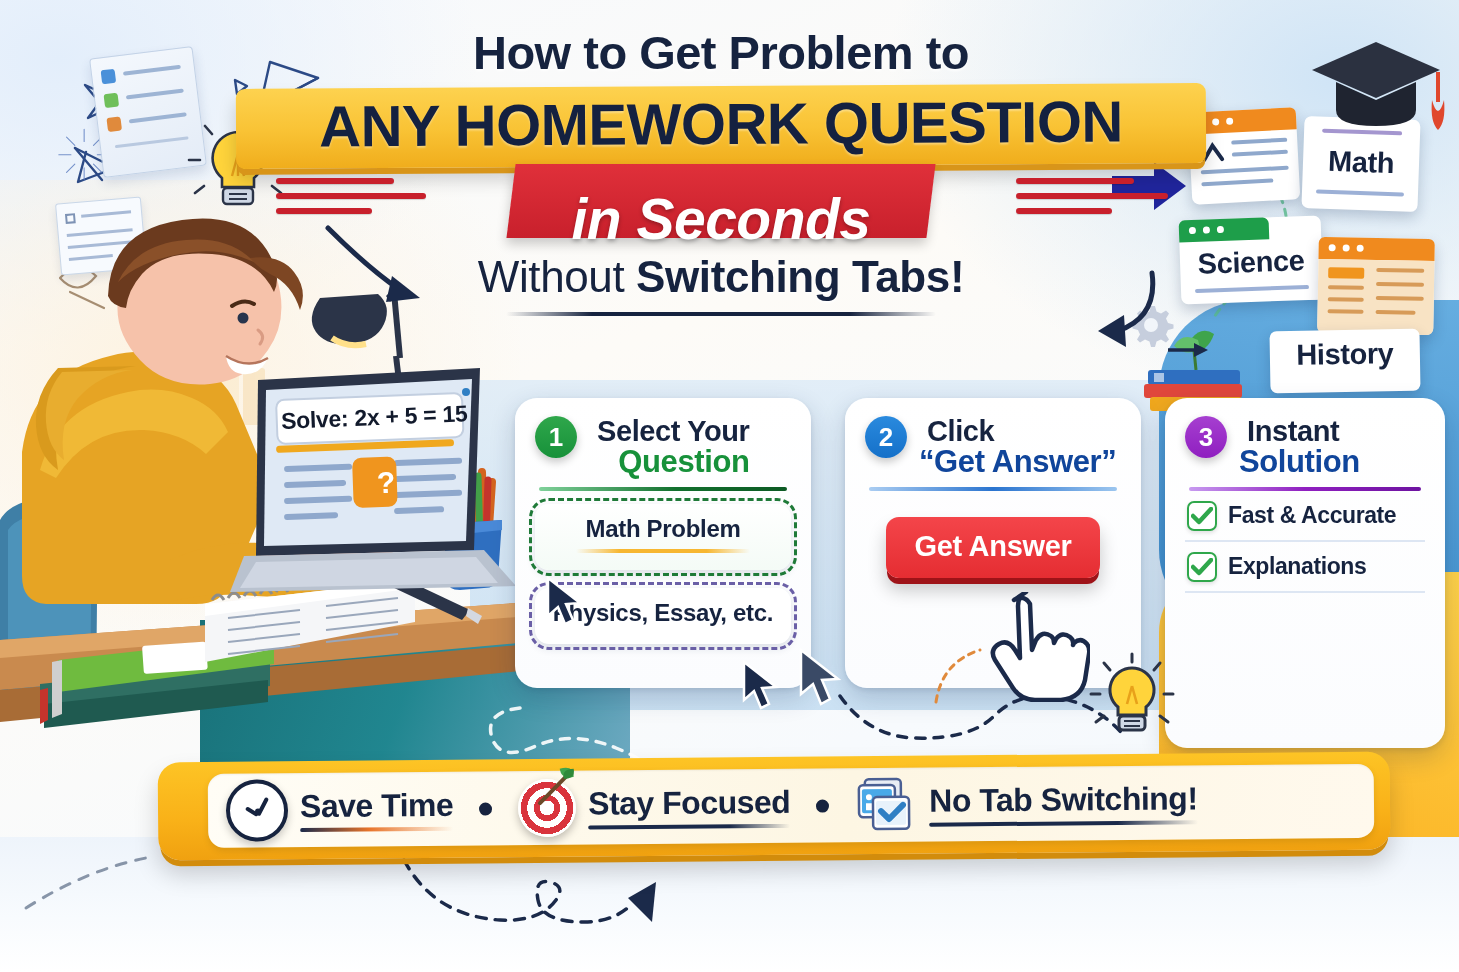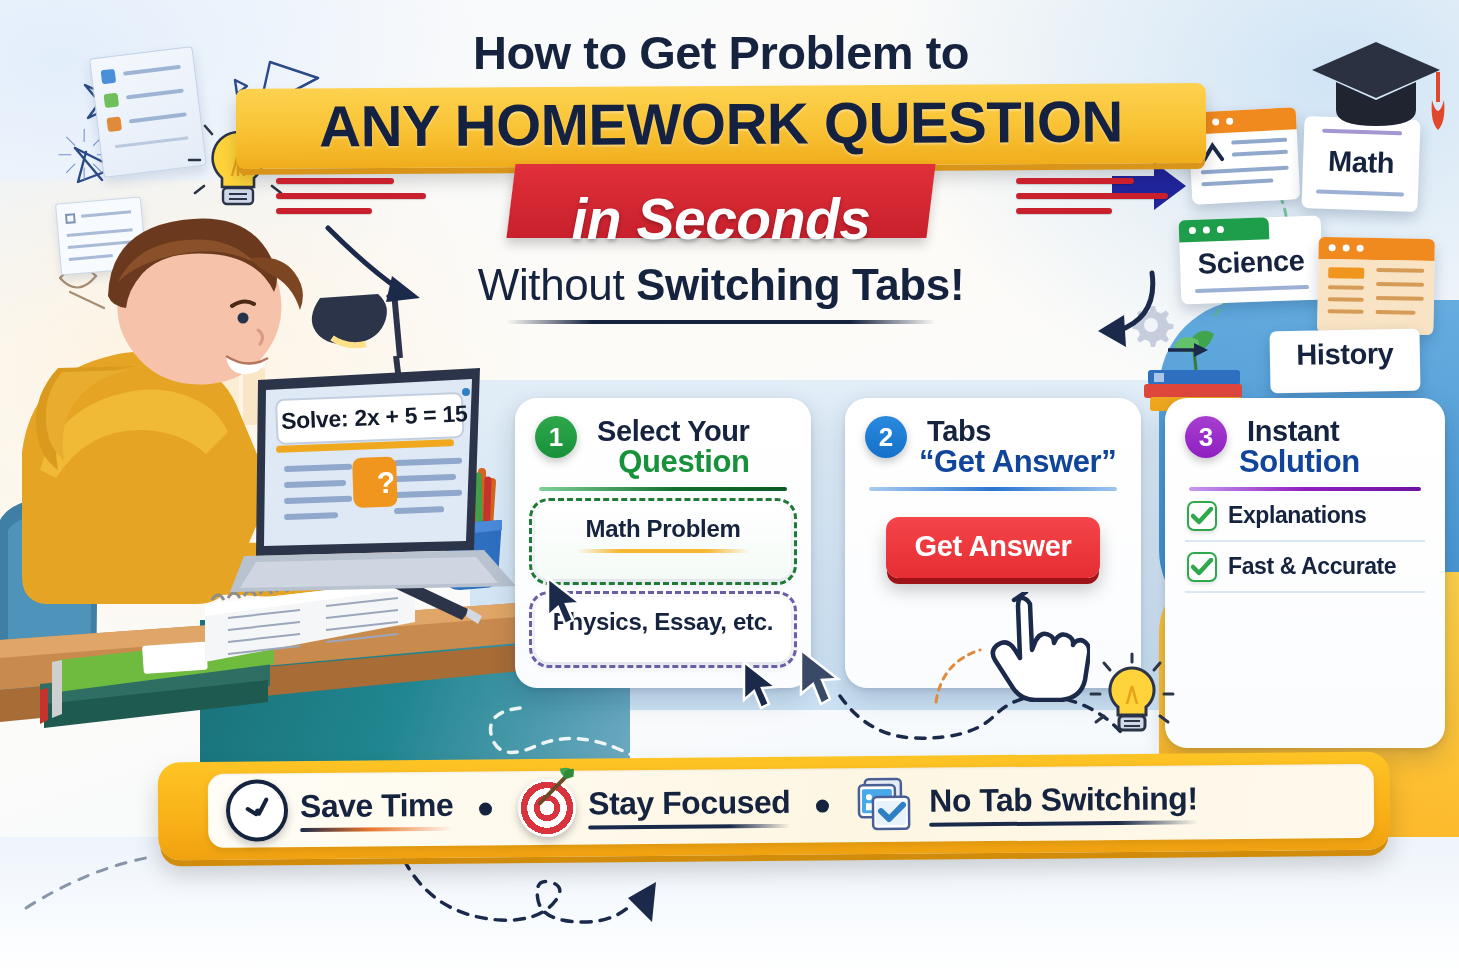--- a/index.html
+++ b/index.html
@@ -94,21 +94,21 @@
     font-size: 57px; font-weight: bold; font-style: italic; color: #ffffff;
     letter-spacing: -0.5px; white-space: nowrap;
     text-shadow: 0 2px 4px rgba(0,0,0,.3);
   }
   .speed-left, .speed-right { position: absolute; top: 18px; }
   .speed-left { left: 40px; }
   .speed-right { right: 38px; }
   .speed-bar { height: 6px; background: #c8202c; border-radius: 3px; margin-bottom: 9px; box-shadow: 0 1px 1px rgba(0,0,0,.15); }
 
   .hl-line3 {
-    margin-top: 14px;
+    margin-top: 6px;
     font-size: 44px; color: #16233f; letter-spacing: -0.4px;
     text-shadow: 0 2px 3px rgba(255,255,255,.9);
   }
   .hl-line3 b { font-weight: bold; }
   .hl-line3 .light { font-weight: normal; }
   .hl-underline {
     margin: 10px auto 0; width: 430px; height: 4px;
     background: linear-gradient(90deg, rgba(22,35,63,0) 0%, #16233f 20%, #16233f 80%, rgba(22,35,63,0) 100%);
     border-radius: 2px;
   }
@@ -148,21 +148,21 @@
   .title-rule { height: 4px; border-radius: 2px; margin: 8px 4px 0 4px; }
   .rule-green { background: linear-gradient(90deg, #7fd19a 0%, #12702e 55%, #0c5a24 100%); }
   .rule-blue  { background: linear-gradient(90deg, #aacdf2 0%, #2a74cf 50%, #9cc6ef 100%); }
   .rule-purple{ background: linear-gradient(90deg, #c79af0 0%, #8f1fc0 50%, #6d13a0 100%); }
 
   
   .opt {
     position: relative; margin-top: 13px;
     background: #fff; border-radius: 14px;
     box-shadow: 0 4px 10px rgba(20,40,80,.14);
-    padding: 11px 12px 26px;
+    padding: 11px 12px 17px;
   }
   .opt-sel { outline: 3px dashed #1f7a38; outline-offset: 3px; background: linear-gradient(180deg,#ffffff,#f4fbf6); }
   .opt-alt { outline: 3px dashed #6a5fa6; outline-offset: 3px; margin-top: 18px; }
   .opt-label { font-size: 24px; font-weight: bold; color: #16233f; text-align: center; letter-spacing: -0.3px; white-space: nowrap; }
   .opt-underline { margin: 6px auto 0; width: 75%; height: 4px; border-radius: 2px;
     background: linear-gradient(90deg, rgba(247,183,49,0) 0%, #f7b731 25%, #f7b731 75%, rgba(247,183,49,0) 100%); }
 
   
   .btn-wrap { margin-top: 26px; display: flex; justify-content: center; align-items: center; }
   .btn-get {
@@ -545,21 +545,21 @@
       </div>
       <div class="opt opt-alt">
         <div class="opt-label">Physics, Essay, etc.</div>
       </div>
     </div>
 
     <div class="card card2">
       <div class="card-head">
         <div class="badge badge-2">2</div>
         <div class="card-title">
-          <div class="ct-top">Tabs</div>
+          <div class="ct-top">Click</div>
           <span class="ct-bot blue">“Get Answer”</span>
         </div>
       </div>
       <div class="title-rule rule-blue"></div>
       <div class="btn-wrap">
         <button class="btn-get">Get Answer</button>
       </div>
     </div>
 
     <div class="card card3">
@@ -571,29 +571,29 @@
         </div>
       </div>
       <div class="title-rule rule-purple"></div>
 
       <div class="check-row">
         <div class="check-box">
           <svg width="22" height="18" viewBox="0 0 22 18">
               <path d="M2 9 L8 15 L20 2" stroke="#2fa74b" stroke-width="4.5" fill="none" stroke-linecap="round" stroke-linejoin="round"></path>
             </svg>
         </div>
-        <div class="check-label">Explanations</div>
+        <div class="check-label">Fast &amp; Accurate</div>
       </div>
       <div class="check-row">
         <div class="check-box">
           <svg width="22" height="18" viewBox="0 0 22 18">
               <path d="M2 9 L8 15 L20 2" stroke="#2fa74b" stroke-width="4.5" fill="none" stroke-linecap="round" stroke-linejoin="round"></path>
             </svg>
         </div>
-        <div class="check-label">Fast &amp; Accurate</div>
+        <div class="check-label">Explanations</div>
       </div>
     </div>
   </div>
 
   <svg class="flow-arrow fa1" width="80" height="56" viewBox="0 0 80 56">
     <path d="M2 18 L44 18 L44 4 L76 28 L44 52 L44 38 L2 38 z" fill="#0d5a2b"></path>
   </svg>
   <svg class="flow-arrow fa2" width="80" height="56" viewBox="0 0 80 56">
     <path d="M2 18 L44 18 L44 4 L76 28 L44 52 L44 38 L2 38 z" fill="#20259c"></path>
   </svg>

